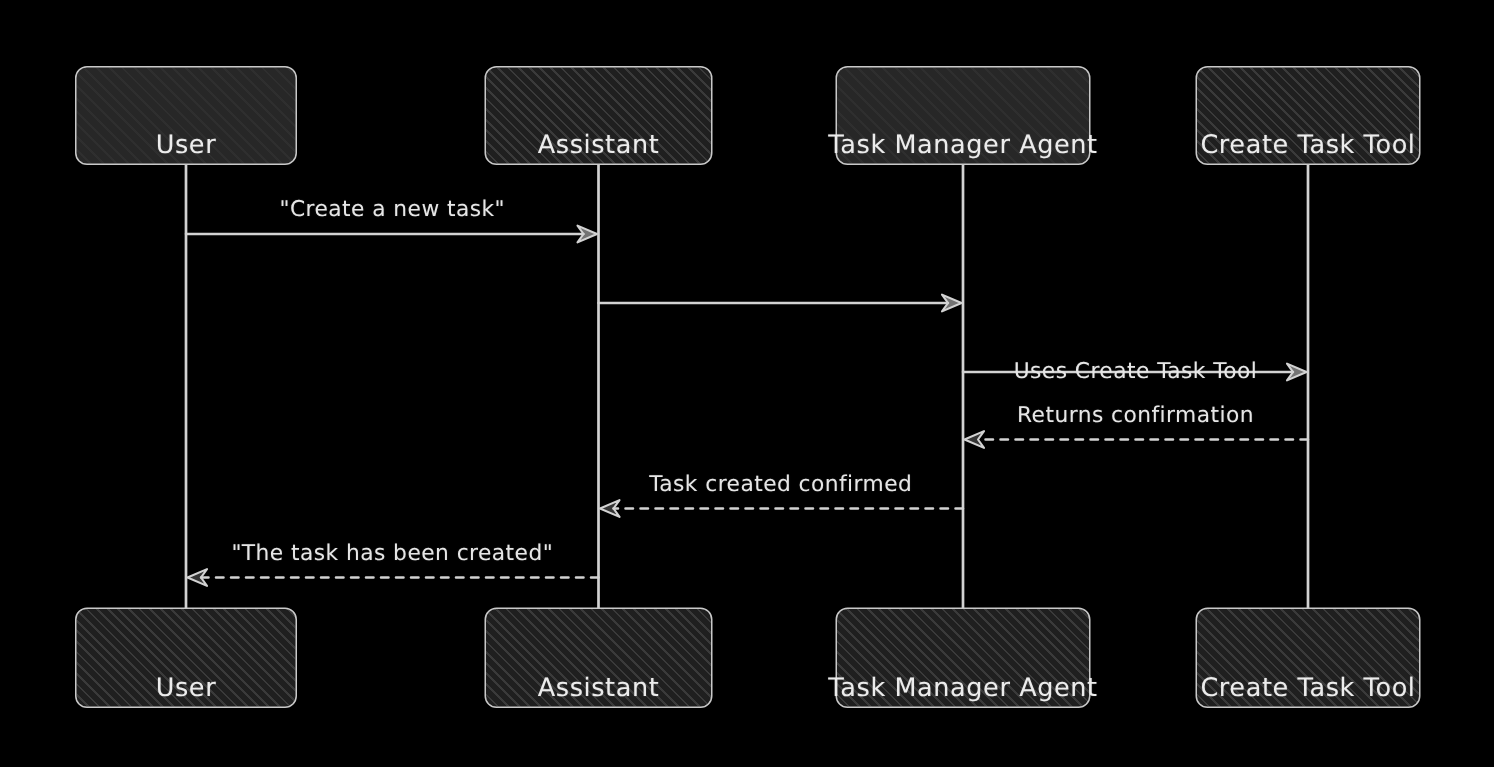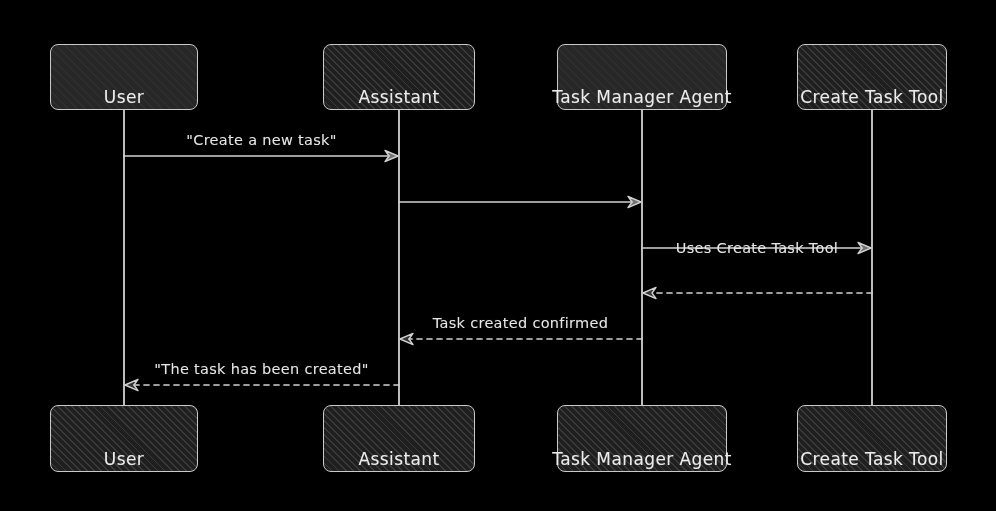--- a/index.html
+++ b/index.html
@@ -80,20 +80,21 @@
       <polygon points="871,248 858,242.4 862,248 858,253.6" fill="#d2d2d2" fill-opacity="0.55" stroke="#d2d2d2" stroke-width="1.4" stroke-linejoin="round"></polygon>
       <line x1="872" y1="293" x2="652" y2="293" stroke="#d2d2d2" stroke-width="1.7" stroke-linecap="round" stroke-dasharray="5 5"></line>
       <polygon points="643,293 656,287.4 652,293 656,298.6" fill="#d2d2d2" fill-opacity="0.25" stroke="#d2d2d2" stroke-width="1.4" stroke-linejoin="round"></polygon>
       <line x1="642" y1="339" x2="409" y2="339" stroke="#d2d2d2" stroke-width="1.7" stroke-linecap="round" stroke-dasharray="5 5"></line>
       <polygon points="400,339 413,333.4 409,339 413,344.6" fill="#d2d2d2" fill-opacity="0.25" stroke="#d2d2d2" stroke-width="1.4" stroke-linejoin="round"></polygon>
       <line x1="399" y1="385" x2="134" y2="385" stroke="#d2d2d2" stroke-width="1.7" stroke-linecap="round" stroke-dasharray="5 5"></line>
       <polygon points="125,385 138,379.4 134,385 138,390.6" fill="#d2d2d2" fill-opacity="0.25" stroke="#d2d2d2" stroke-width="1.4" stroke-linejoin="round"></polygon>
     </svg>
 <div class="msg-label" style="left: 261.5px; top: 132px;">"Create a new task"</div>
     <div class="msg-label" style="left: 757px; top: 224px; margin-top: 16px;">Uses Create Task Tool</div>
+    <div class="msg-label" style="left: 757px; top: 269px;">Returns confirmation</div>
     <div class="msg-label" style="left: 520.5px; top: 315px;">Task created confirmed</div>
     <div class="msg-label" style="left: 261.5px; top: 361px;">"The task has been created"</div>
     <div class="actor-box fill-solid" style="left: 50px; top: 44px; width: 148px; height: 66px;">
       <span class="actor-label">User</span>
     </div>
     <div class="actor-box fill-hatch" style="left: 50px; top: 405px; width: 148px; height: 67px;">
       <span class="actor-label">User</span>
     </div>
     <div class="actor-box fill-hatch" style="left: 323px; top: 44px; width: 152px; height: 66px;">
       <span class="actor-label">Assistant</span>

